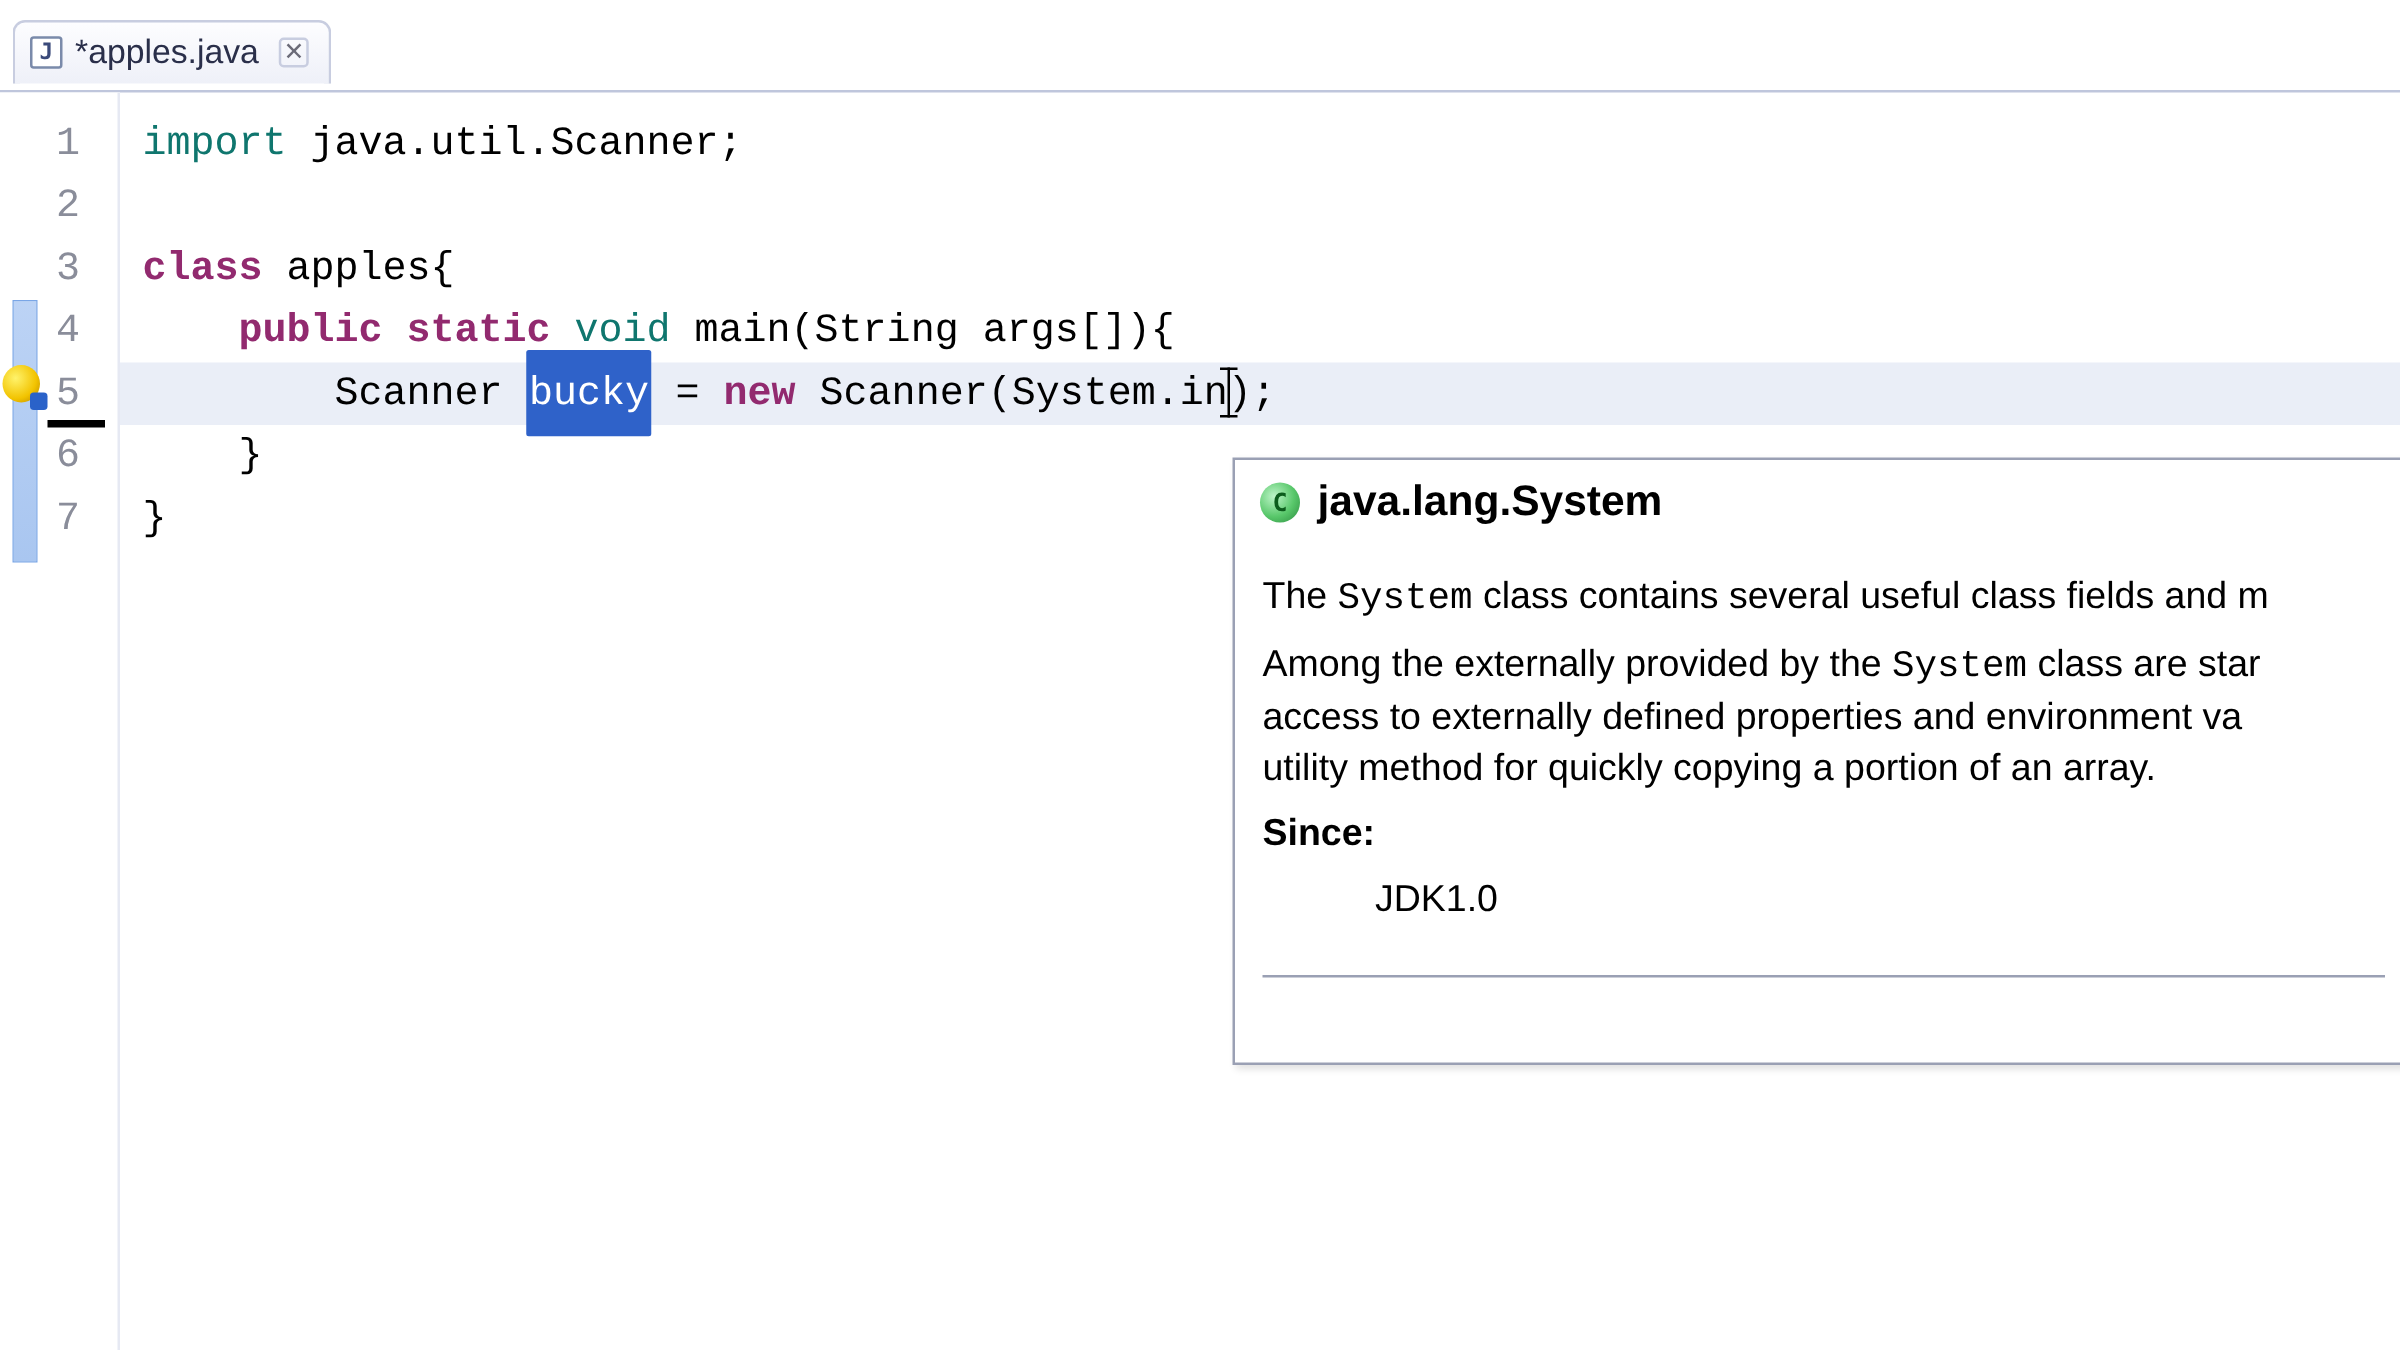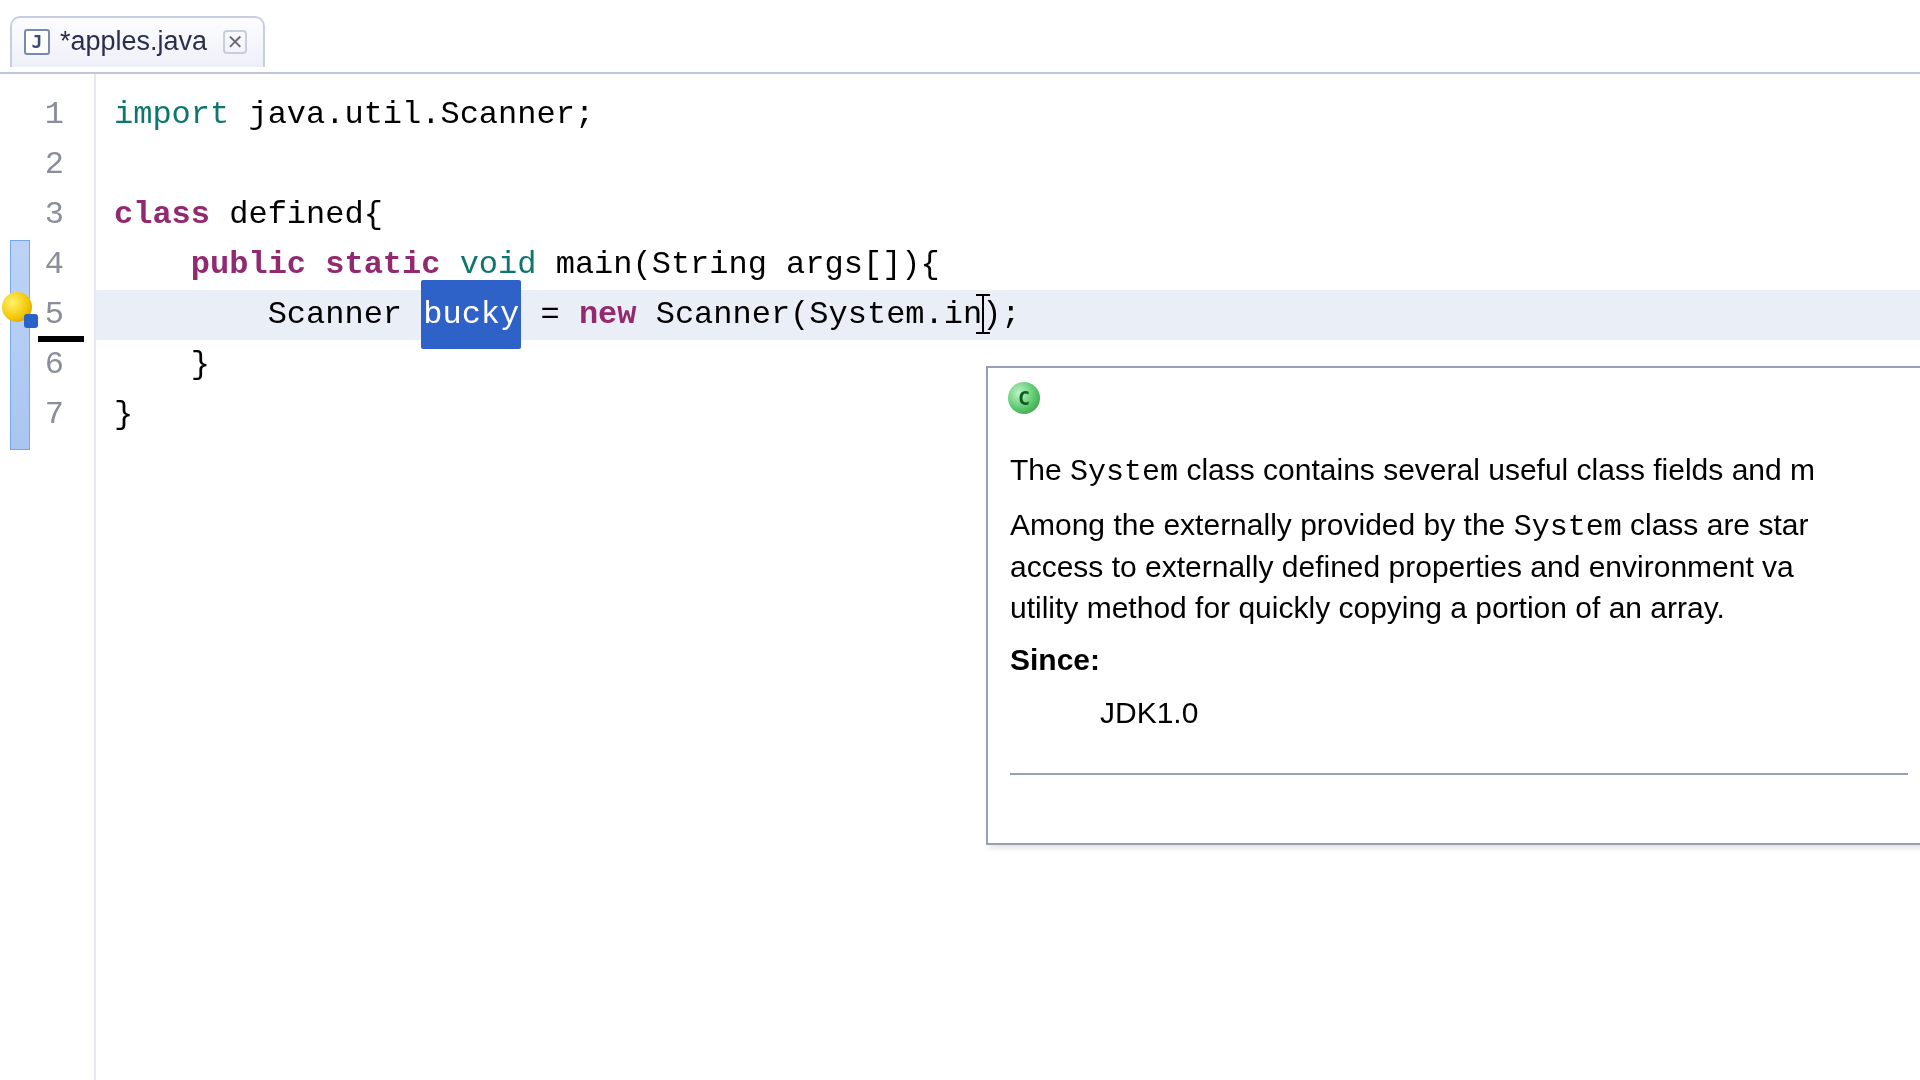--- a/index.html
+++ b/index.html
@@ -190,35 +190,36 @@
     <div class="ln">5</div>
     <div class="ln">6</div>
     <div class="ln">7</div>
 
     <div class="rt-cursor" style="top:262px;"></div>
   </div>
 
   <div class="code">
     <div class="code-line"><span class="kw-import">import</span><span> java.util.Scanner;</span></div>
     <div class="code-line"></div>
-    <div class="code-line"><span class="kw">class</span><span> defined{</span></div>
+    <div class="code-line"><span class="kw">class</span><span> apples{</span></div>
     <div class="code-line">    <span class="kw">public</span> <span class="kw">static</span> <span class="type-void">void</span><span> main(String args[]){</span></div>
     <div class="code-line hl"><span>        Scanner </span><span class="sel">bucky</span><span> = </span><span class="kw">new</span><span> Scanner(System.in);</span></div>
     <div class="code-line"><span>    }</span></div>
     <div class="code-line"><span>}</span></div>
 
     <div class="text-caret-shape" style="left:880px; top:220px;">
       <div class="stem"></div>
     </div>
   </div>
 </div>
 
 <div class="tooltip" style="left:986px; top:366px; width:946px;">
   <div class="tt-header">
     <div class="tt-icon">C</div>
+    <div class="tt-title">java.lang.System</div>
   </div>
   <div class="tt-body">
     <p>
       <span>The </span><span class="monos">System</span><span> class contains several useful class fields and m</span>
     </p>
     <p>
       <span>Among the externally provided by the </span><span class="monos">System</span><span> class are star</span><br>
       <span>access to externally defined properties and environment va</span><br>
       <span>utility method for quickly copying a portion of an array.</span>
     </p>

